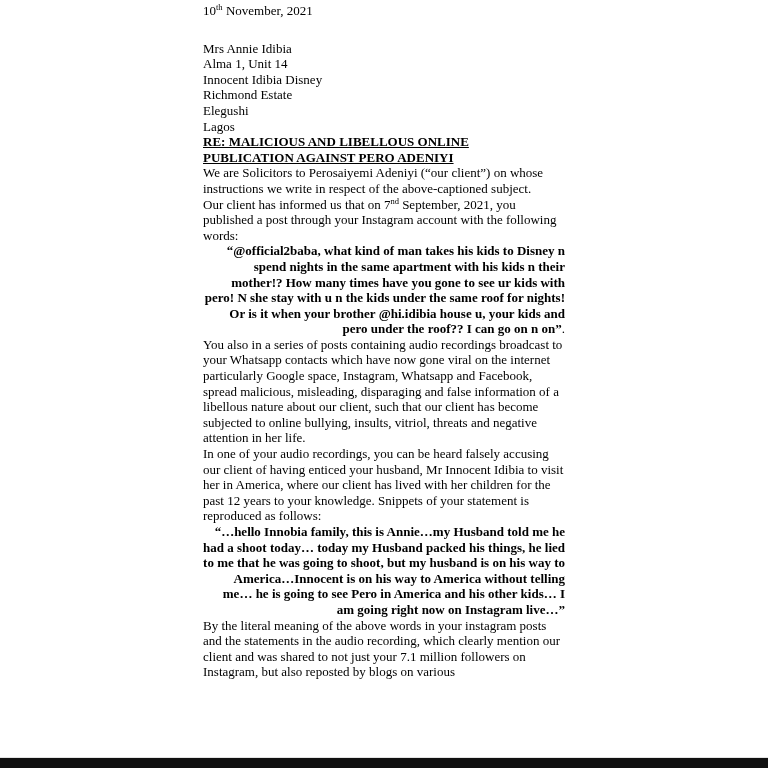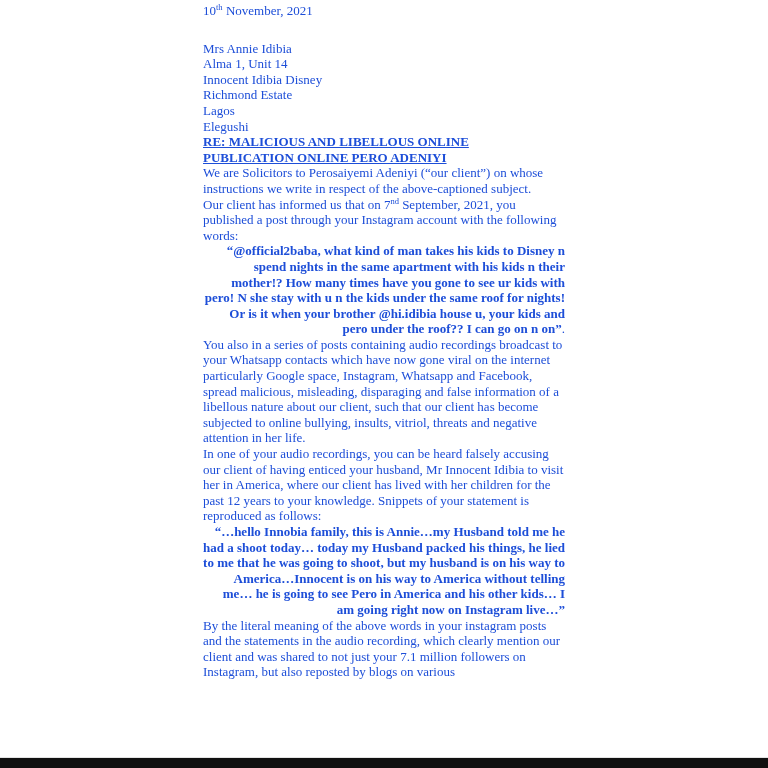--- a/index.html
+++ b/index.html
@@ -7,21 +7,21 @@
     width: 768px; height: 768px;
     background: #ffffff;
     position: relative;
     overflow: hidden;
     font-family: "Liberation Serif", serif;
   }
   .page {
     position: absolute;
     left: 203px; top: 3px;
     width: 362px;
-    color: #1d4ed8;
+    color: #000000;
     font-size: 13px;
     line-height: 15.6px;
   }
   .date { margin-bottom: 22px; }
   sup { font-size: 8.5px; line-height: 0; vertical-align: super; }
   .recipient-name { font-weight: normal; }
   .salutation { margin-top: 15px; }
   .subject { font-weight: bold; text-align: left; }
   .subject .subject-line { text-decoration: underline; }
   .para { margin: 0; }
@@ -41,29 +41,29 @@
 <div class="page">
 
   <div class="date"><span>10</span><sup>th</sup><span> November, 2021</span></div>
 
   <div class="recipient">
     <div class="recipient-name">Mrs Annie Idibia</div>
     <div>
         <div>Alma 1, Unit 14</div>
         <div>Innocent Idibia Disney</div>
         <div>Richmond Estate</div>
+        <div>Elegushi</div>
         <div>Lagos</div>
-        <div>Elegushi</div>
       </div>
   </div>
 
 
   <div class="subject">
       <div class="subject-line">RE: MALICIOUS AND LIBELLOUS ONLINE</div>
-      <div class="subject-line">PUBLICATION ONLINE PERO ADENIYI</div>
+      <div class="subject-line">PUBLICATION AGAINST PERO ADENIYI</div>
     </div>
 
   <div>
       <p class="para"><span>We are Solicitors to Perosaiyemi Adeniyi (“our client”) on whose instructions we write in respect of the above-captioned subject.</span></p>
       <p class="para"><span>Our client has informed us that on 7</span><sup>nd</sup><span> September, 2021, you published a post through your Instagram account with the following words:</span></p>
       <p class="para bold"><span>“@official2baba, what kind of man takes his kids to Disney n spend nights in the same apartment with his kids n their mother!? How many times have you gone to see ur kids with pero! N she stay with u n the kids under the same roof for nights! Or is it when your brother @hi.idibia house u, your kids and pero under the roof?? I can go on n on”</span><span style="font-weight: normal;">.</span></p>
       <p class="para"><span>You also in a series of posts containing audio recordings broadcast to your Whatsapp contacts which have now gone viral on the internet particularly Google space, Instagram, Whatsapp and Facebook, spread malicious, misleading, disparaging and false information of a libellous nature about our client, such that our client has become subjected to online bullying, insults, vitriol, threats and negative attention in her life.</span></p>
       <p class="para"><span>In one of your audio recordings, you can be heard falsely accusing our client of having enticed your husband, Mr Innocent Idibia to visit her in America, where our client has lived with her children for the past 12 years to your knowledge. Snippets of your statement is reproduced as follows:</span></p>
       <p class="para bold"><span>“…hello Innobia family, this is Annie…my Husband told me he had a shoot today… today my Husband packed his things, he lied to me that he was going to shoot, but my husband is on his way to America…Innocent is on his way to America without telling me… he is going to see Pero in America and his other kids… I am going right now on Instagram live…”</span></p>
       <p class="para"><span>By the literal meaning of the above words in your instagram posts and the statements in the audio recording, which clearly mention our client and was shared to not just your 7.1 million followers on Instagram, but also reposted by blogs on various</span></p>

